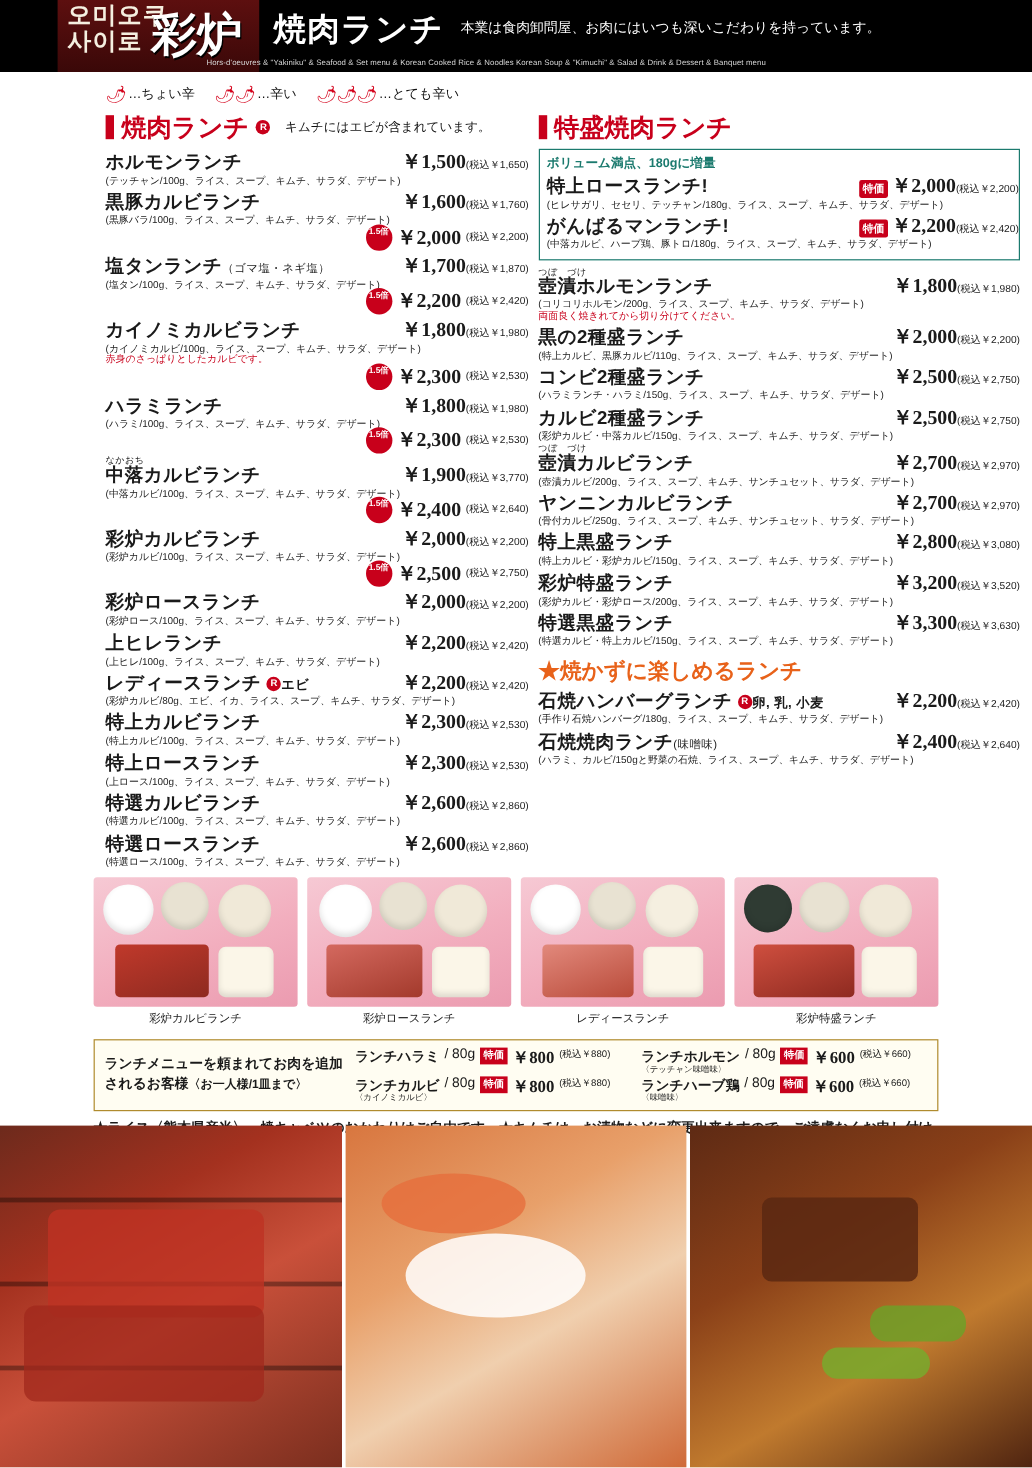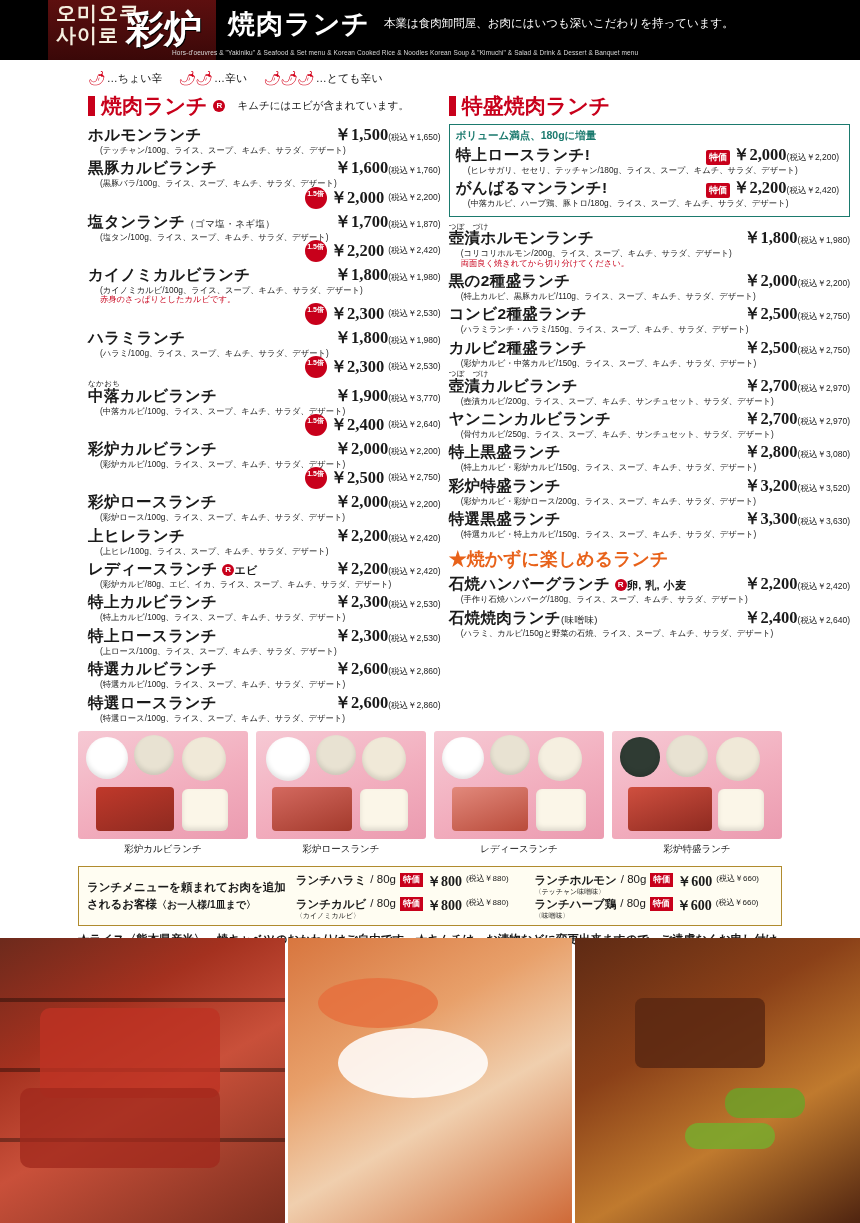--- a/index.html
+++ b/index.html
@@ -85,32 +85,32 @@
   }
 
   
   .item { position:relative; margin-bottom: 2px; }
   .item-main { display:flex; align-items:flex-end; justify-content:space-between; }
   .item-name { font-size: 15.5px; font-weight:bold; letter-spacing:0.4px; }
   .item-name .ruby { font-size: 7.5px; font-weight:normal; display:block; line-height:1; margin-bottom:-2px;}
   .price-wrap { text-align:right; white-space:nowrap; }
   .price { font-size: 16.5px; font-weight:bold; font-family:"Liberation Serif", serif; }
   .price-tax { font-size: 8.5px; }
-  .desc { font-size: 8.3px; color:#222; margin-top:-1px; line-height:1.25;margin-left:12px; }
+  .desc { font-size: 8.3px; color:#222; margin-top:-1px; line-height:1.25; }
   .desc-red { color:#c8001b; }
   .sub-row { display:flex; justify-content:flex-end; align-items:center; gap:4px; margin-top:-2px;}
   .up-badge {
     display:inline-block; background:#c8001b; color:#fff; border-radius:50%;
     width:22px; height:22px; font-size:7px; line-height:9px; text-align:center;
     padding-top:2px; font-weight:bold;
   }
 
   
   .volume-box {
-    border:1px solid #1b7a6e; padding:4px 10px 5px 6px; margin-bottom:6px;
+    border:1px solid #1b7a6e; padding:4px 0 5px 6px; margin-bottom:6px;
   }
   .volume-title { font-size: 10.5px; color:#1b7a6e; font-weight:bold; margin-bottom:1px;}
   .tokka {
     display:inline-block; background:#c8001b; color:#fff; font-size:9px;
     padding:1px 3px; border-radius:2px; margin-right:3px; font-weight:bold;
   }
   .star-title {
     font-size: 18px; font-weight:bold; color:#e8621a; margin: 8px 0 2px 0;
   }
 

